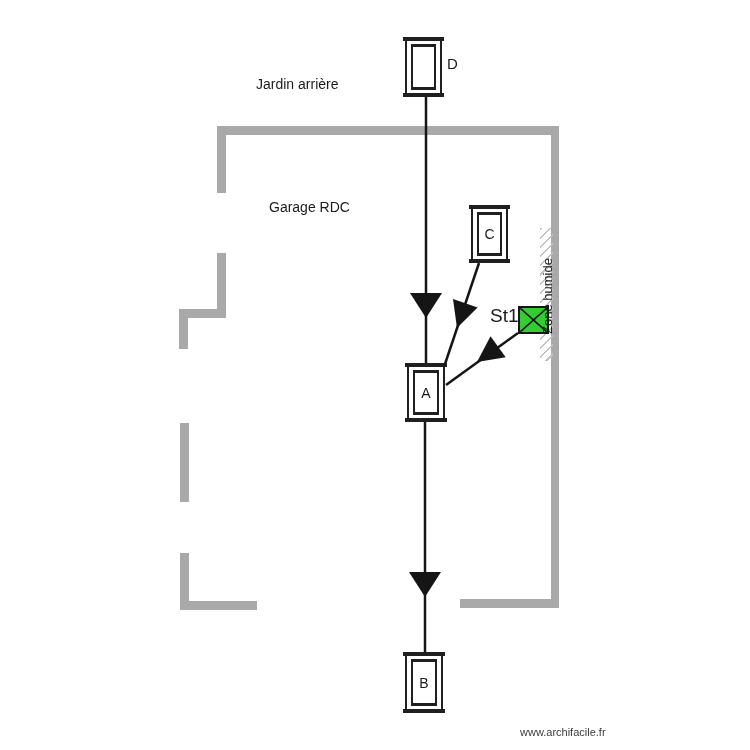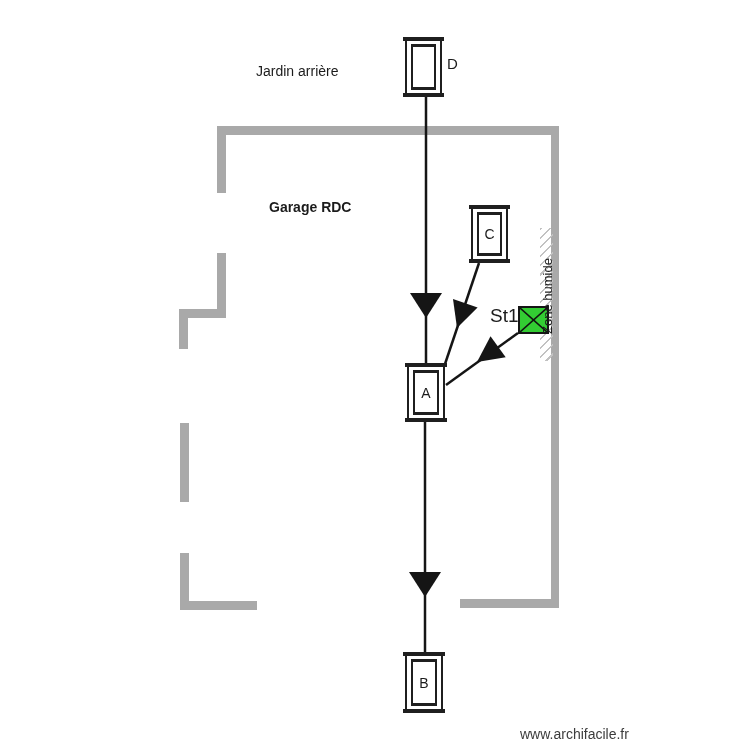--- a/index.html
+++ b/index.html
@@ -15,21 +15,21 @@
     position: absolute;
     background: repeating-linear-gradient(135deg, #c2c2c2 0px, #c2c2c2 1.5px, transparent 1.5px, transparent 6.5px);
   }
   .txt { position: absolute; color: #1b1b1b; white-space: nowrap; }
   .room-label { font-size: 14px; }
   .zone-label {
     font-size: 13px;
     transform: translate(-50%, -50%) rotate(-90deg);
   }
   .sensor-label { font-size: 19px; text-align: right; }
-  .watermark { font-size: 14px; color: #3c3c3c; }
+  .watermark { font-size: 11px; color: #3c3c3c; }
   .device {
     position: absolute;
     box-sizing: border-box;
     border: 2px solid #1f1f1f;
     background: #ffffff;
     z-index: 4;
   }
   .device .cap {
     position: absolute; left: -4px; right: -4px; height: 4px;
     background: #1f1f1f;
@@ -129,19 +129,19 @@
   </div>
 
   <div class="device" style="left:405px; top:652px; width:38px; height:61px;">
     <span class="cap cap-top"></span>
     <span class="cap cap-bottom"></span>
     <div class="device-inner">
       <span class="device-letter">B</span>
     </div>
   </div>
 
-  <div class="txt room-label layer-z5" style="left:256px; top:63px;text-align:center;">Jardin arrière</div>
-  <div class="txt room-label layer-z5" style="left:269px; top:199px;font-weight:bold;">Garage RDC</div>
+  <div class="txt room-label layer-z5" style="left:256px; top:76px;text-align:center;">Jardin arrière</div>
+  <div class="txt room-label layer-z5" style="left:269px; top:199px;">Garage RDC</div>
   <div class="txt sensor-label layer-z5" style="left:490px; top:305px; width:26px;">St1</div>
   <div class="txt zone-label layer-z5" style="left:547px; top:296px;">Zone humide</div>
   <div class="txt watermark layer-z5" style="left:520px; top:726px;">www.archifacile.fr</div>
 
 </div>
 
 </body></html>

